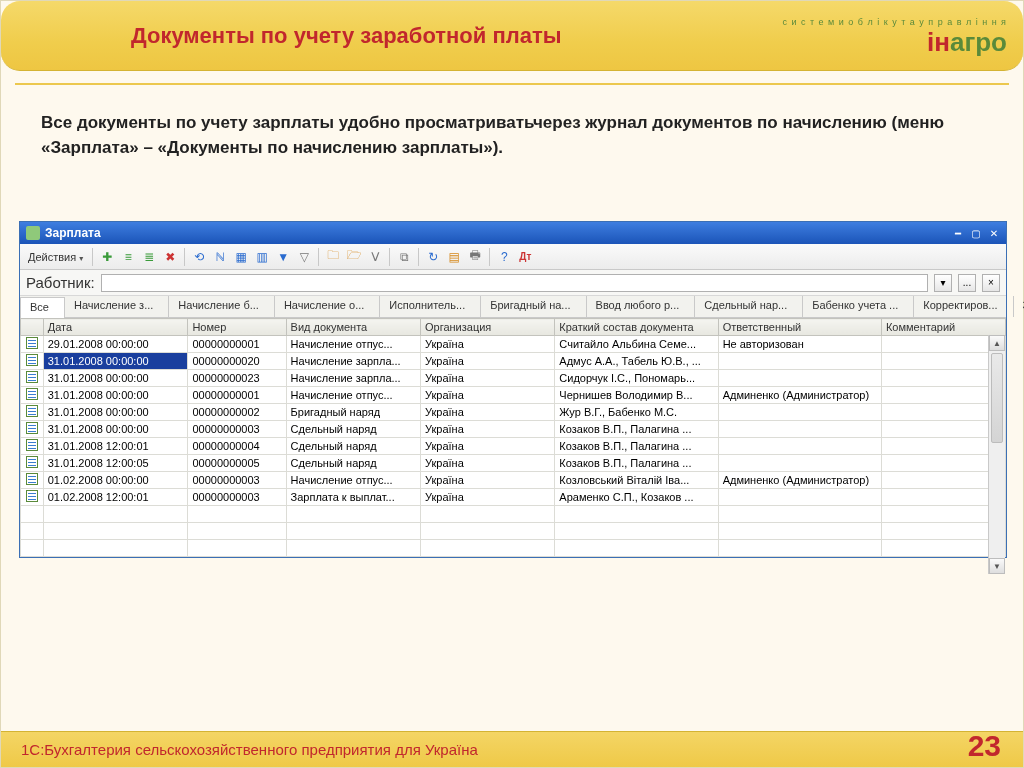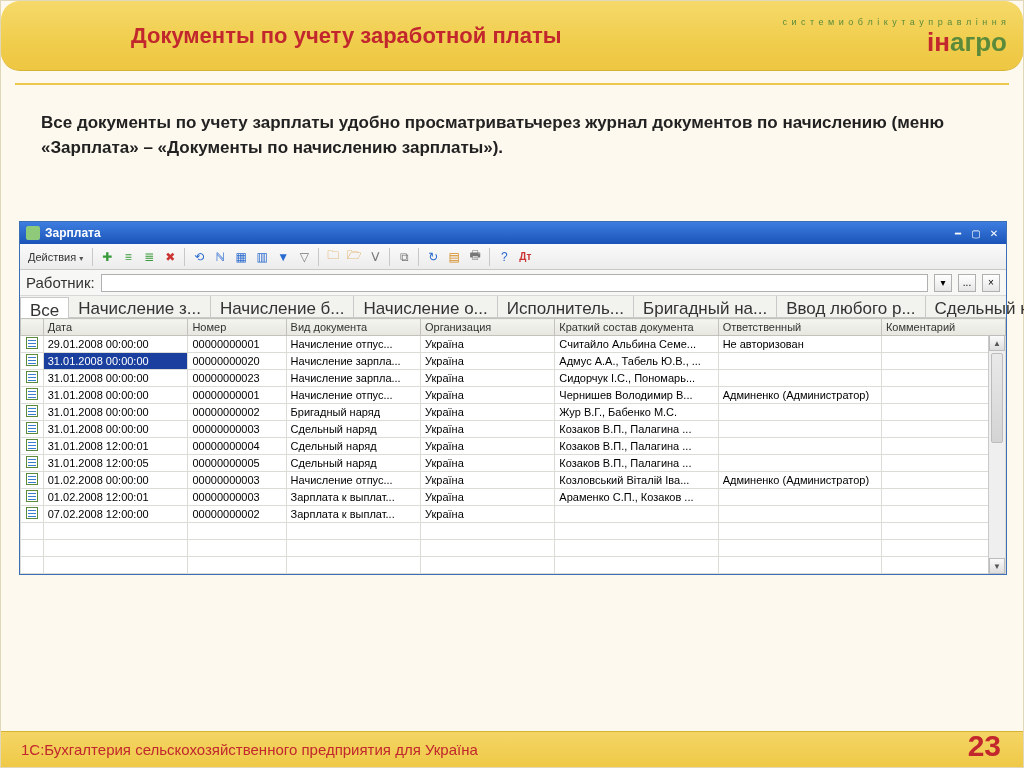--- a/index.html
+++ b/index.html
@@ -111,21 +111,21 @@
   .smallbtn {
     width:18px; height:18px; border:1px solid #b0b0b0; background:linear-gradient(#fff,#e6e6e6);
     font-size:10px; display:flex; align-items:center; justify-content:center; cursor:pointer;
   }
 
   .tabs {
     display:flex; background:#f2f2ee; border-bottom:1px solid #c9c9c9;
     height:22px;
   }
   .tab {
-    padding: 3px 9px 0 9px; font-size:17px; color:#333;
+    padding: 3px 15px 0 9px; font-size:11px; color:#333;
     border-right:1px solid #c9c9c9; cursor:pointer;
     white-space:nowrap;
   }
   .tab.active {
     background:#fff; border-top:1px solid #c9c9c9; border-left:1px solid #c9c9c9;
     position:relative; top:1px;
   }
 
   table.grid {
     width:100%; border-collapse:collapse; table-layout:fixed;
@@ -408,30 +408,20 @@
             <tr>
               <td class="row-icon"><span class="doc-glyph"></span></td>
               <td>01.02.2008 12:00:01</td>
               <td>00000000003</td>
               <td>Зарплата к выплат...</td>
               <td>Україна</td>
               <td>Араменко С.П., Козаков ...</td>
               <td></td>
               <td></td>
             </tr>
-            <tr>
-              <td class="row-icon"><span class="doc-glyph"></span></td>
-              <td>07.02.2008 12:00:00</td>
-              <td>00000000002</td>
-              <td>Зарплата к выплат...</td>
-              <td>Україна</td>
-              <td></td>
-              <td></td>
-              <td></td>
-            </tr>
             <tr class="empty">
               <td></td>
               <td></td>
               <td></td>
               <td></td>
               <td></td>
               <td></td>
               <td></td>
               <td></td>
             </tr>

